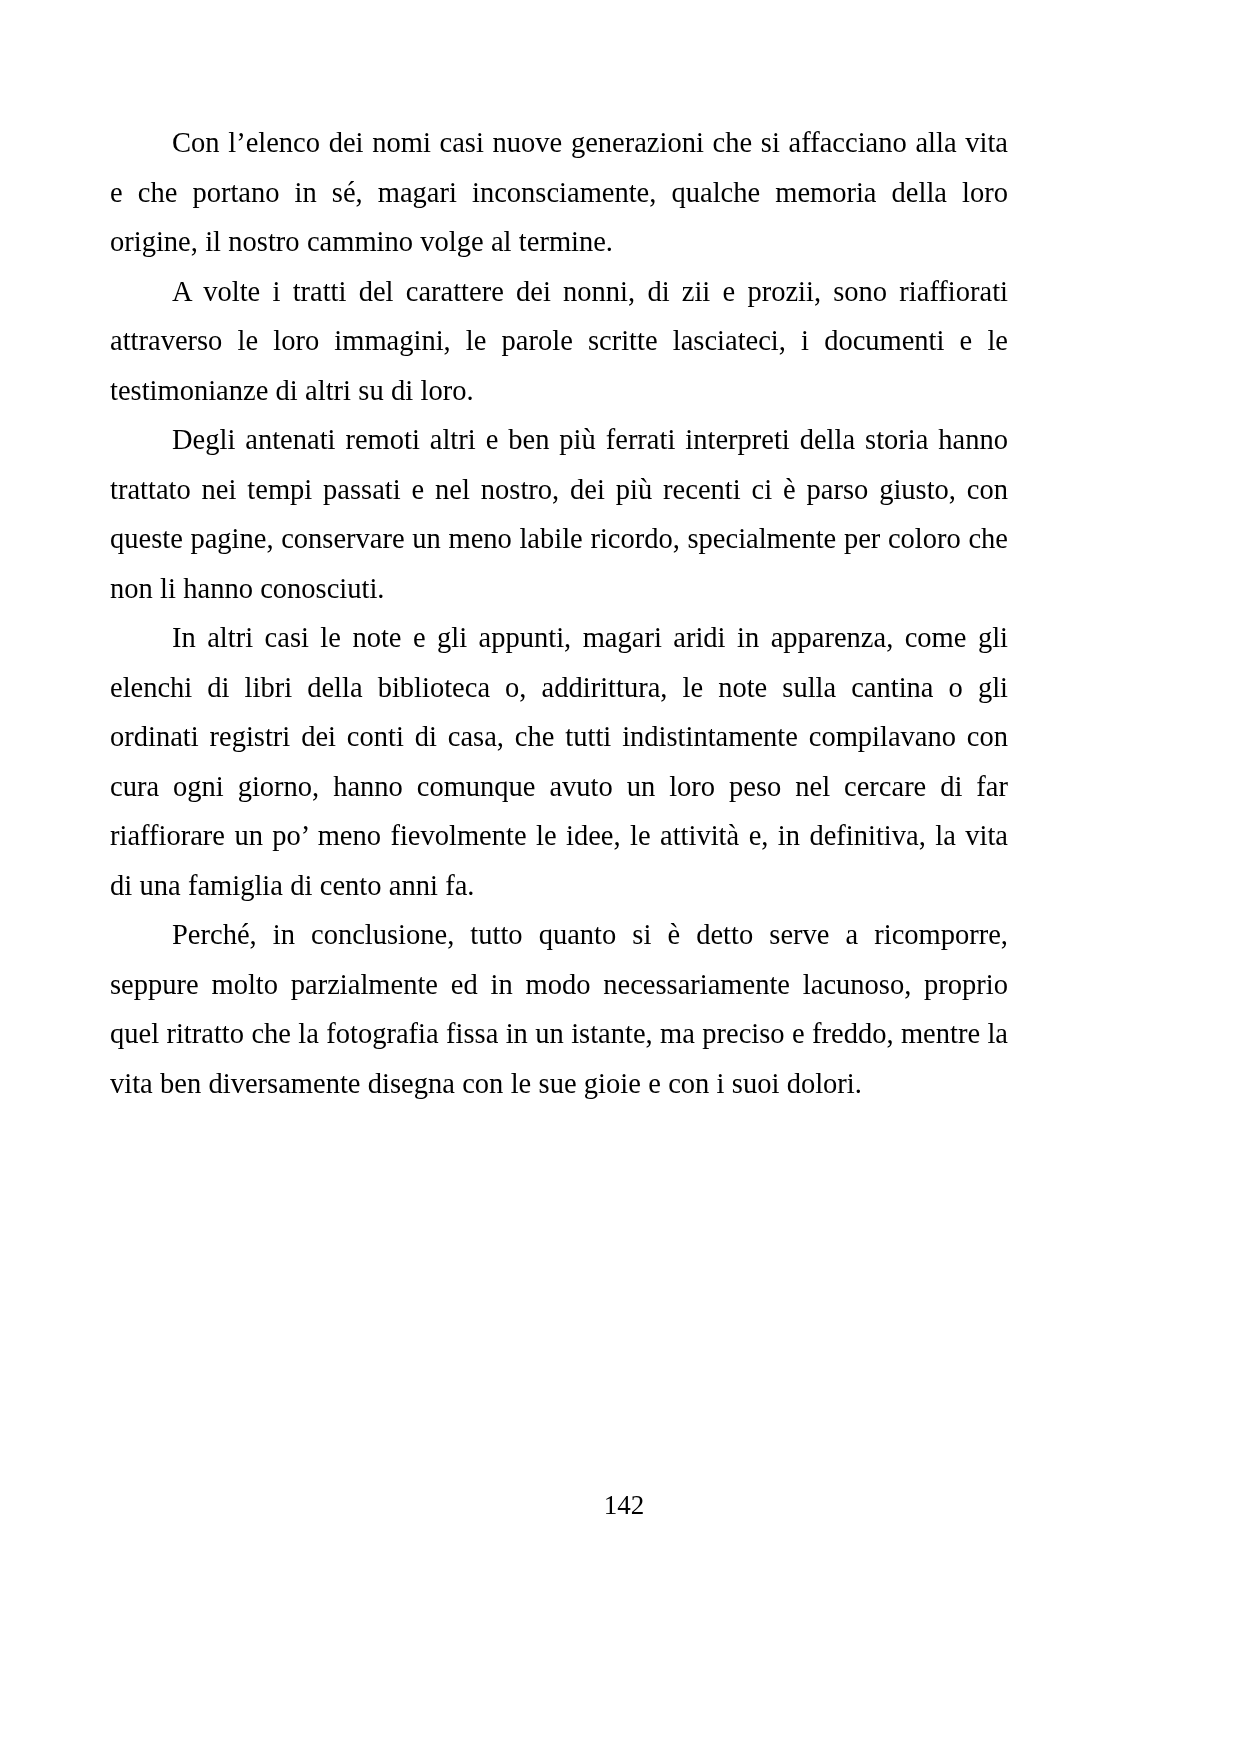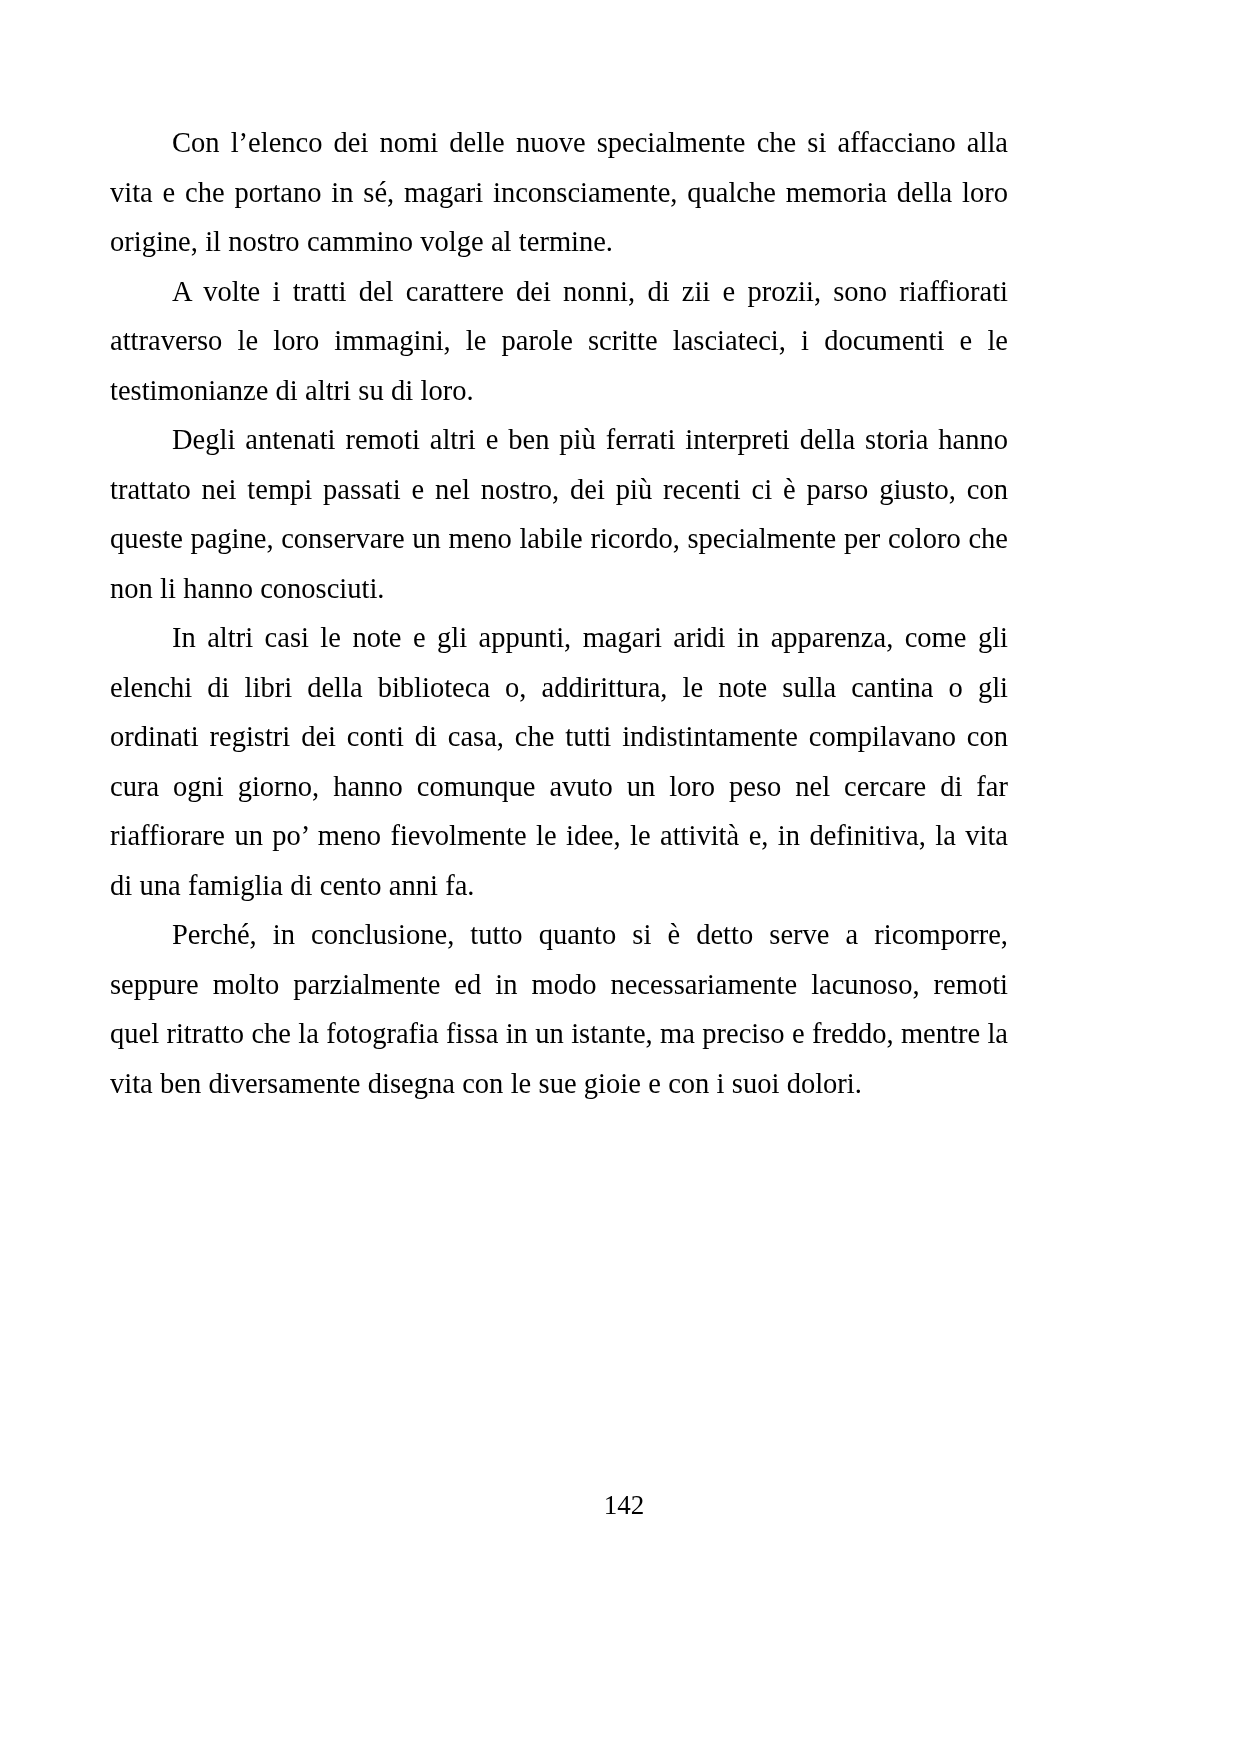--- a/index.html
+++ b/index.html
@@ -58,24 +58,24 @@
 </style>
 </head>
 <body>
 
 <div class="page">
 
   <div class="content">
 
 
     <div class="body-text">
-      <p>Con l’elenco dei nomi delle nuove specialmente che si affacciano alla vita e che portano in sé, magari inconsciamente, qualche memoria della loro origine, il nostro cammino volge al termine.</p>
+      <p>Con l’elenco dei nomi casi nuove generazioni che si affacciano alla vita e che portano in sé, magari inconsciamente, qualche memoria della loro origine, il nostro cammino volge al termine.</p>
       <p>A volte i tratti del carattere dei nonni, di zii e prozii, sono riaffiorati attraverso le loro immagini, le parole scritte lasciateci, i documenti e le testimonianze di altri su di loro.</p>
       <p>Degli antenati remoti altri e ben più ferrati interpreti della storia hanno trattato nei tempi passati e nel nostro, dei più recenti ci è parso giusto, con queste pagine, conservare un meno labile ricordo, specialmente per coloro che non li hanno conosciuti.</p>
       <p>In altri casi le note e gli appunti, magari aridi in apparenza, come gli elenchi di libri della biblioteca o, addirittura, le note sulla cantina o gli ordinati registri dei conti di casa, che tutti indistintamente compilavano con cura ogni giorno, hanno comunque avuto un loro peso nel cercare di far riaffiorare un po’ meno fievolmente le idee, le attività e, in definitiva, la vita di una famiglia di cento anni fa.</p>
-      <p>Perché, in conclusione, tutto quanto si è detto serve a ricomporre, seppure molto parzialmente ed in modo necessariamente lacunoso, remoti quel ritratto che la fotografia fissa in un istante, ma preciso e freddo, mentre la vita ben diversamente disegna con le sue gioie e con i suoi dolori.</p>
+      <p>Perché, in conclusione, tutto quanto si è detto serve a ricomporre, seppure molto parzialmente ed in modo necessariamente lacunoso, proprio quel ritratto che la fotografia fissa in un istante, ma preciso e freddo, mentre la vita ben diversamente disegna con le sue gioie e con i suoi dolori.</p>
     </div>
 
   </div>
 
   <div class="page-number">142</div>
 
 </div>
 
 </body></html>

